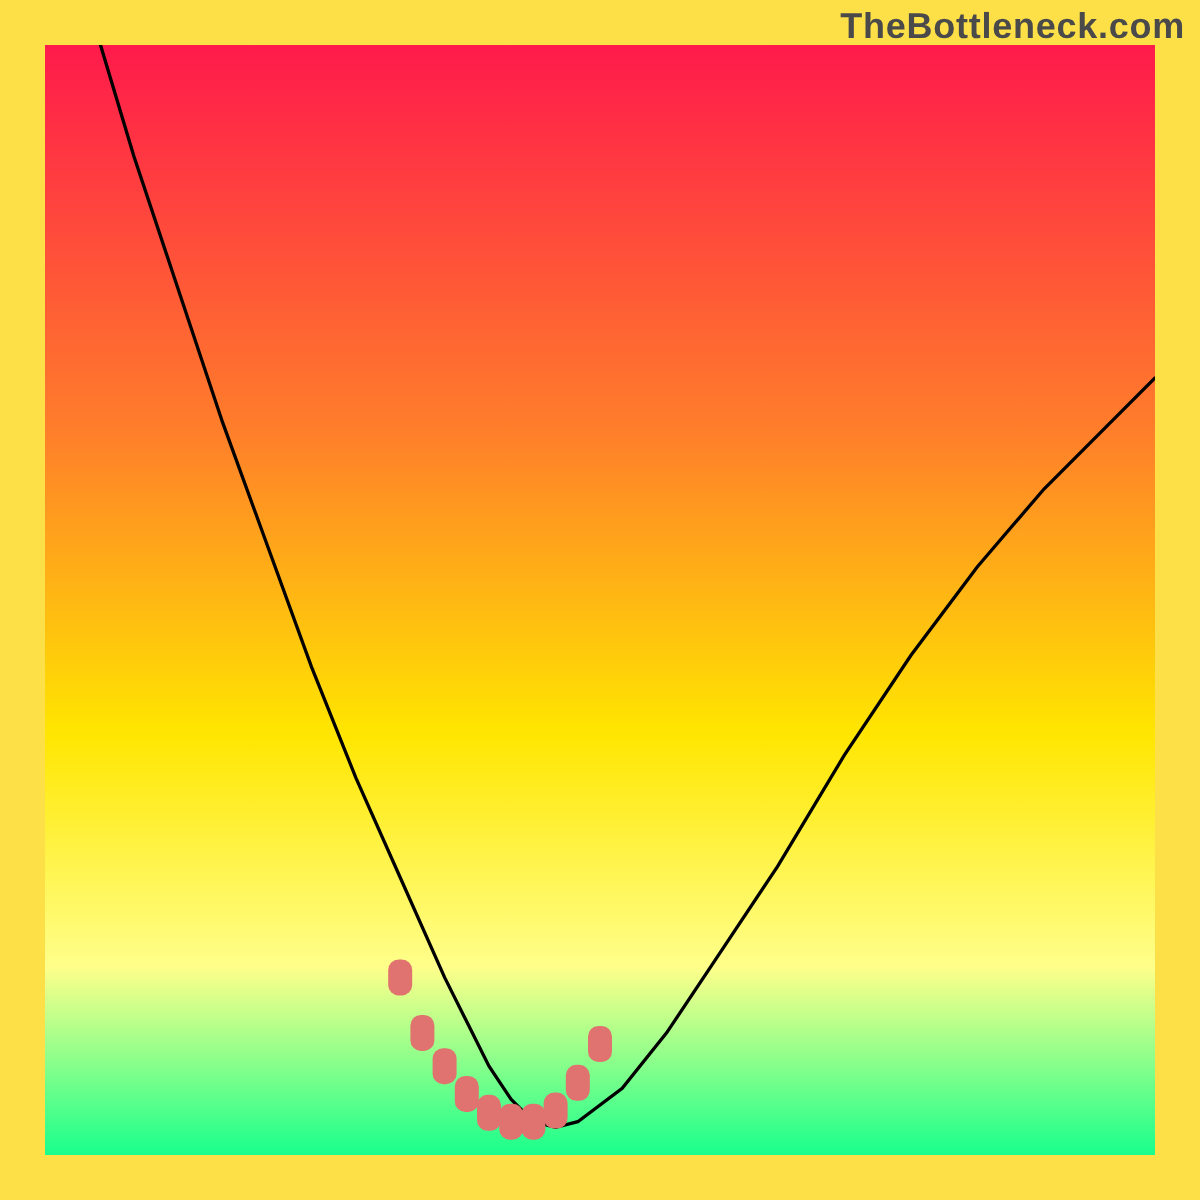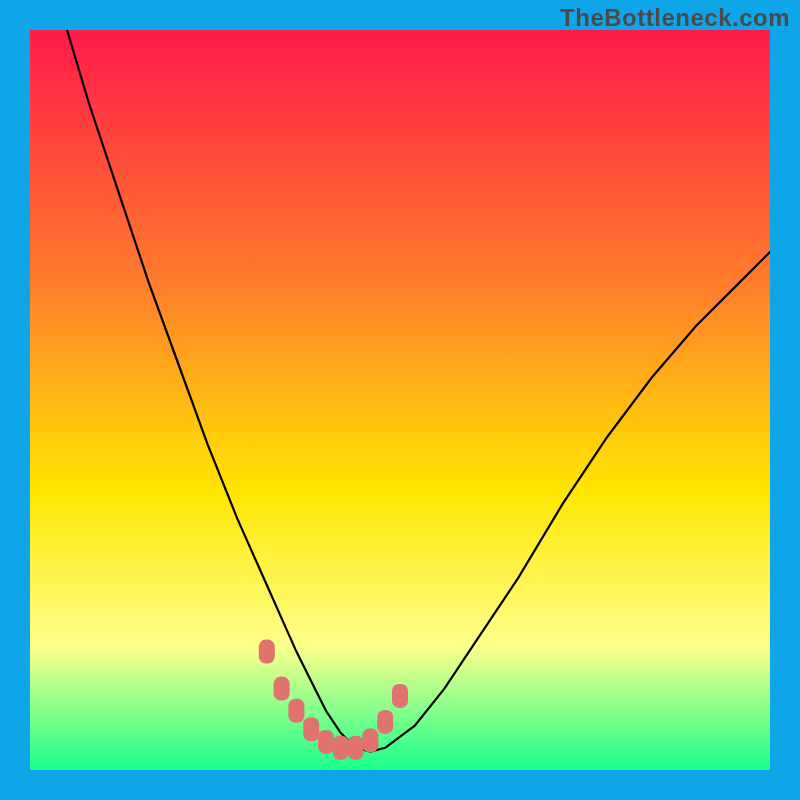--- a/index.html
+++ b/index.html
@@ -8,21 +8,21 @@
     width: 800px;
     height: 800px;
     background: #000;
     font-family: Arial, Helvetica, sans-serif;
     overflow: hidden;
   }
   .frame {
     position: relative;
     width: 800px;
     height: 800px;
-    background: #0ea5e9;
+    background: #fde047;
   }
   .watermark {
     position: absolute;
     top: 4px;
     right: 10px;
     color: #4a4a4a;
     font-size: 24px;
     font-weight: 600;
     letter-spacing: 0.5px;
     z-index: 50;

